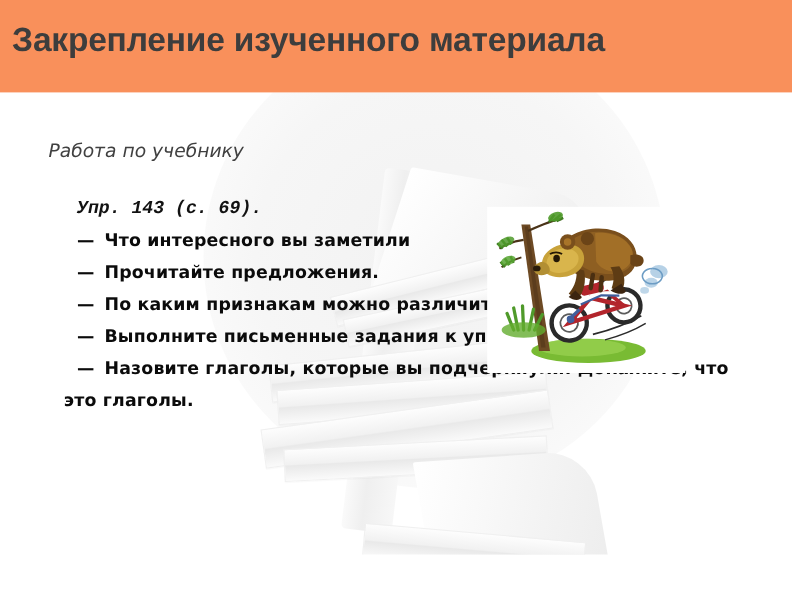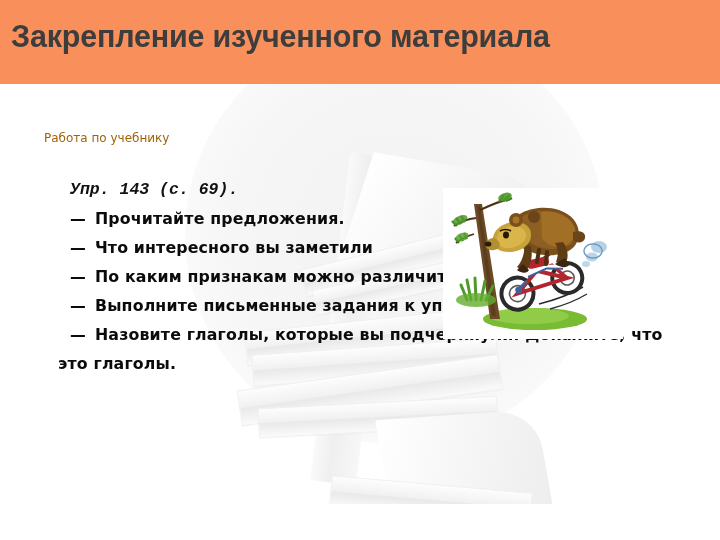--- a/index.html
+++ b/index.html
@@ -93,24 +93,25 @@
     left: 0; top: 84px;
     width: 720px;
     height: 456px;
   }
 
   #subheading {
     position: absolute;
     left: 44px;
     top: 44px;
     font-family: "DejaVu Sans", sans-serif;
-    font-size: 12px;
+    font-size: 17px;
     line-height: 20px;
-    color: #a16207;
+    color: #404040;
     white-space: nowrap;
+    font-style: italic;
   }
 
   #task-block {
     position: absolute;
     left: 58px;
     top: 91px;
     width: 636px;
   }
 
   .task-ref {
@@ -175,25 +176,25 @@
 
   <div id="body-area">
 
     <div id="subheading">Работа по учебнику</div>
 
     <div id="task-block">
 
       <div class="task-ref">Упр. 143 (с. 69).</div>
 
       <div class="task-line">
+        <span class="dash">—</span><span>Что интересного вы заметили</span>
+      </div>
+
+      <div class="task-line">
         <span class="dash">—</span><span>Прочитайте предложения.</span>
-      </div>
-
-      <div class="task-line">
-        <span class="dash">—</span><span>Что интересного вы заметили</span>
       </div>
 
       <div class="task-line">
         <span class="dash">—</span><span>По каким признакам можно различить части речи?</span>
       </div>
 
       <div class="task-line">
         <span class="dash">—</span><span>Выполните письменные задания к упражнению.</span>
       </div>
 

